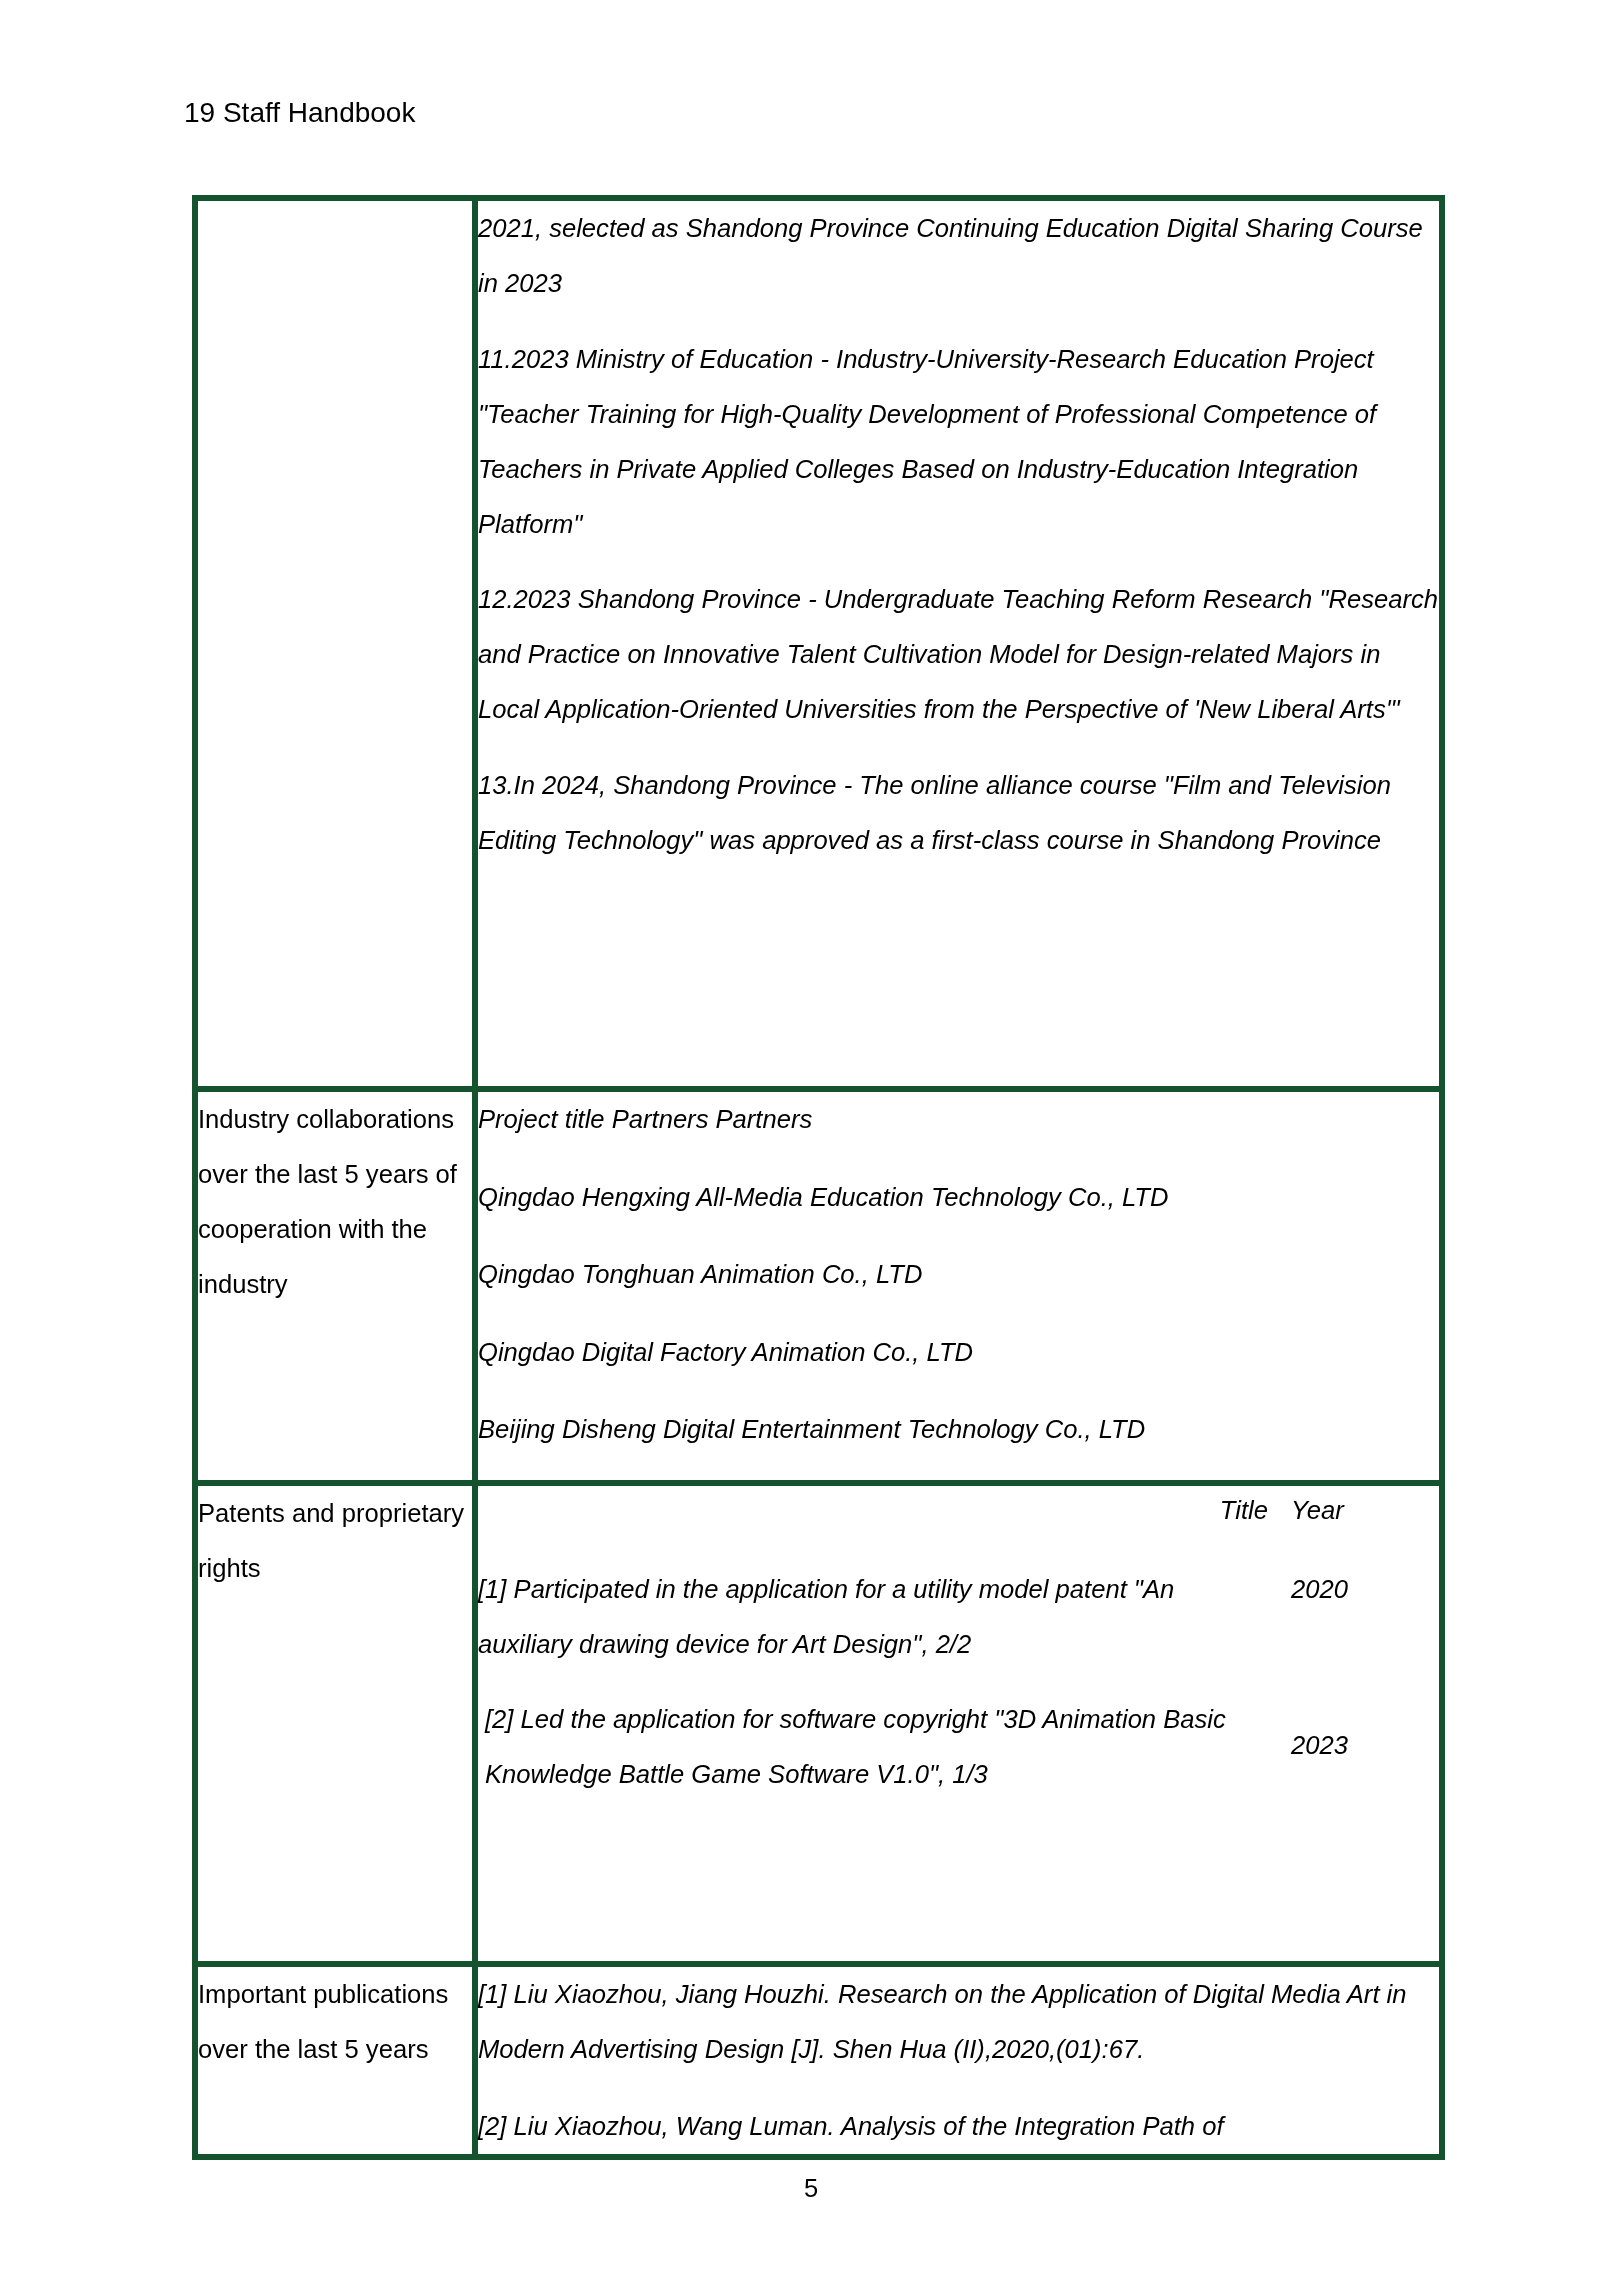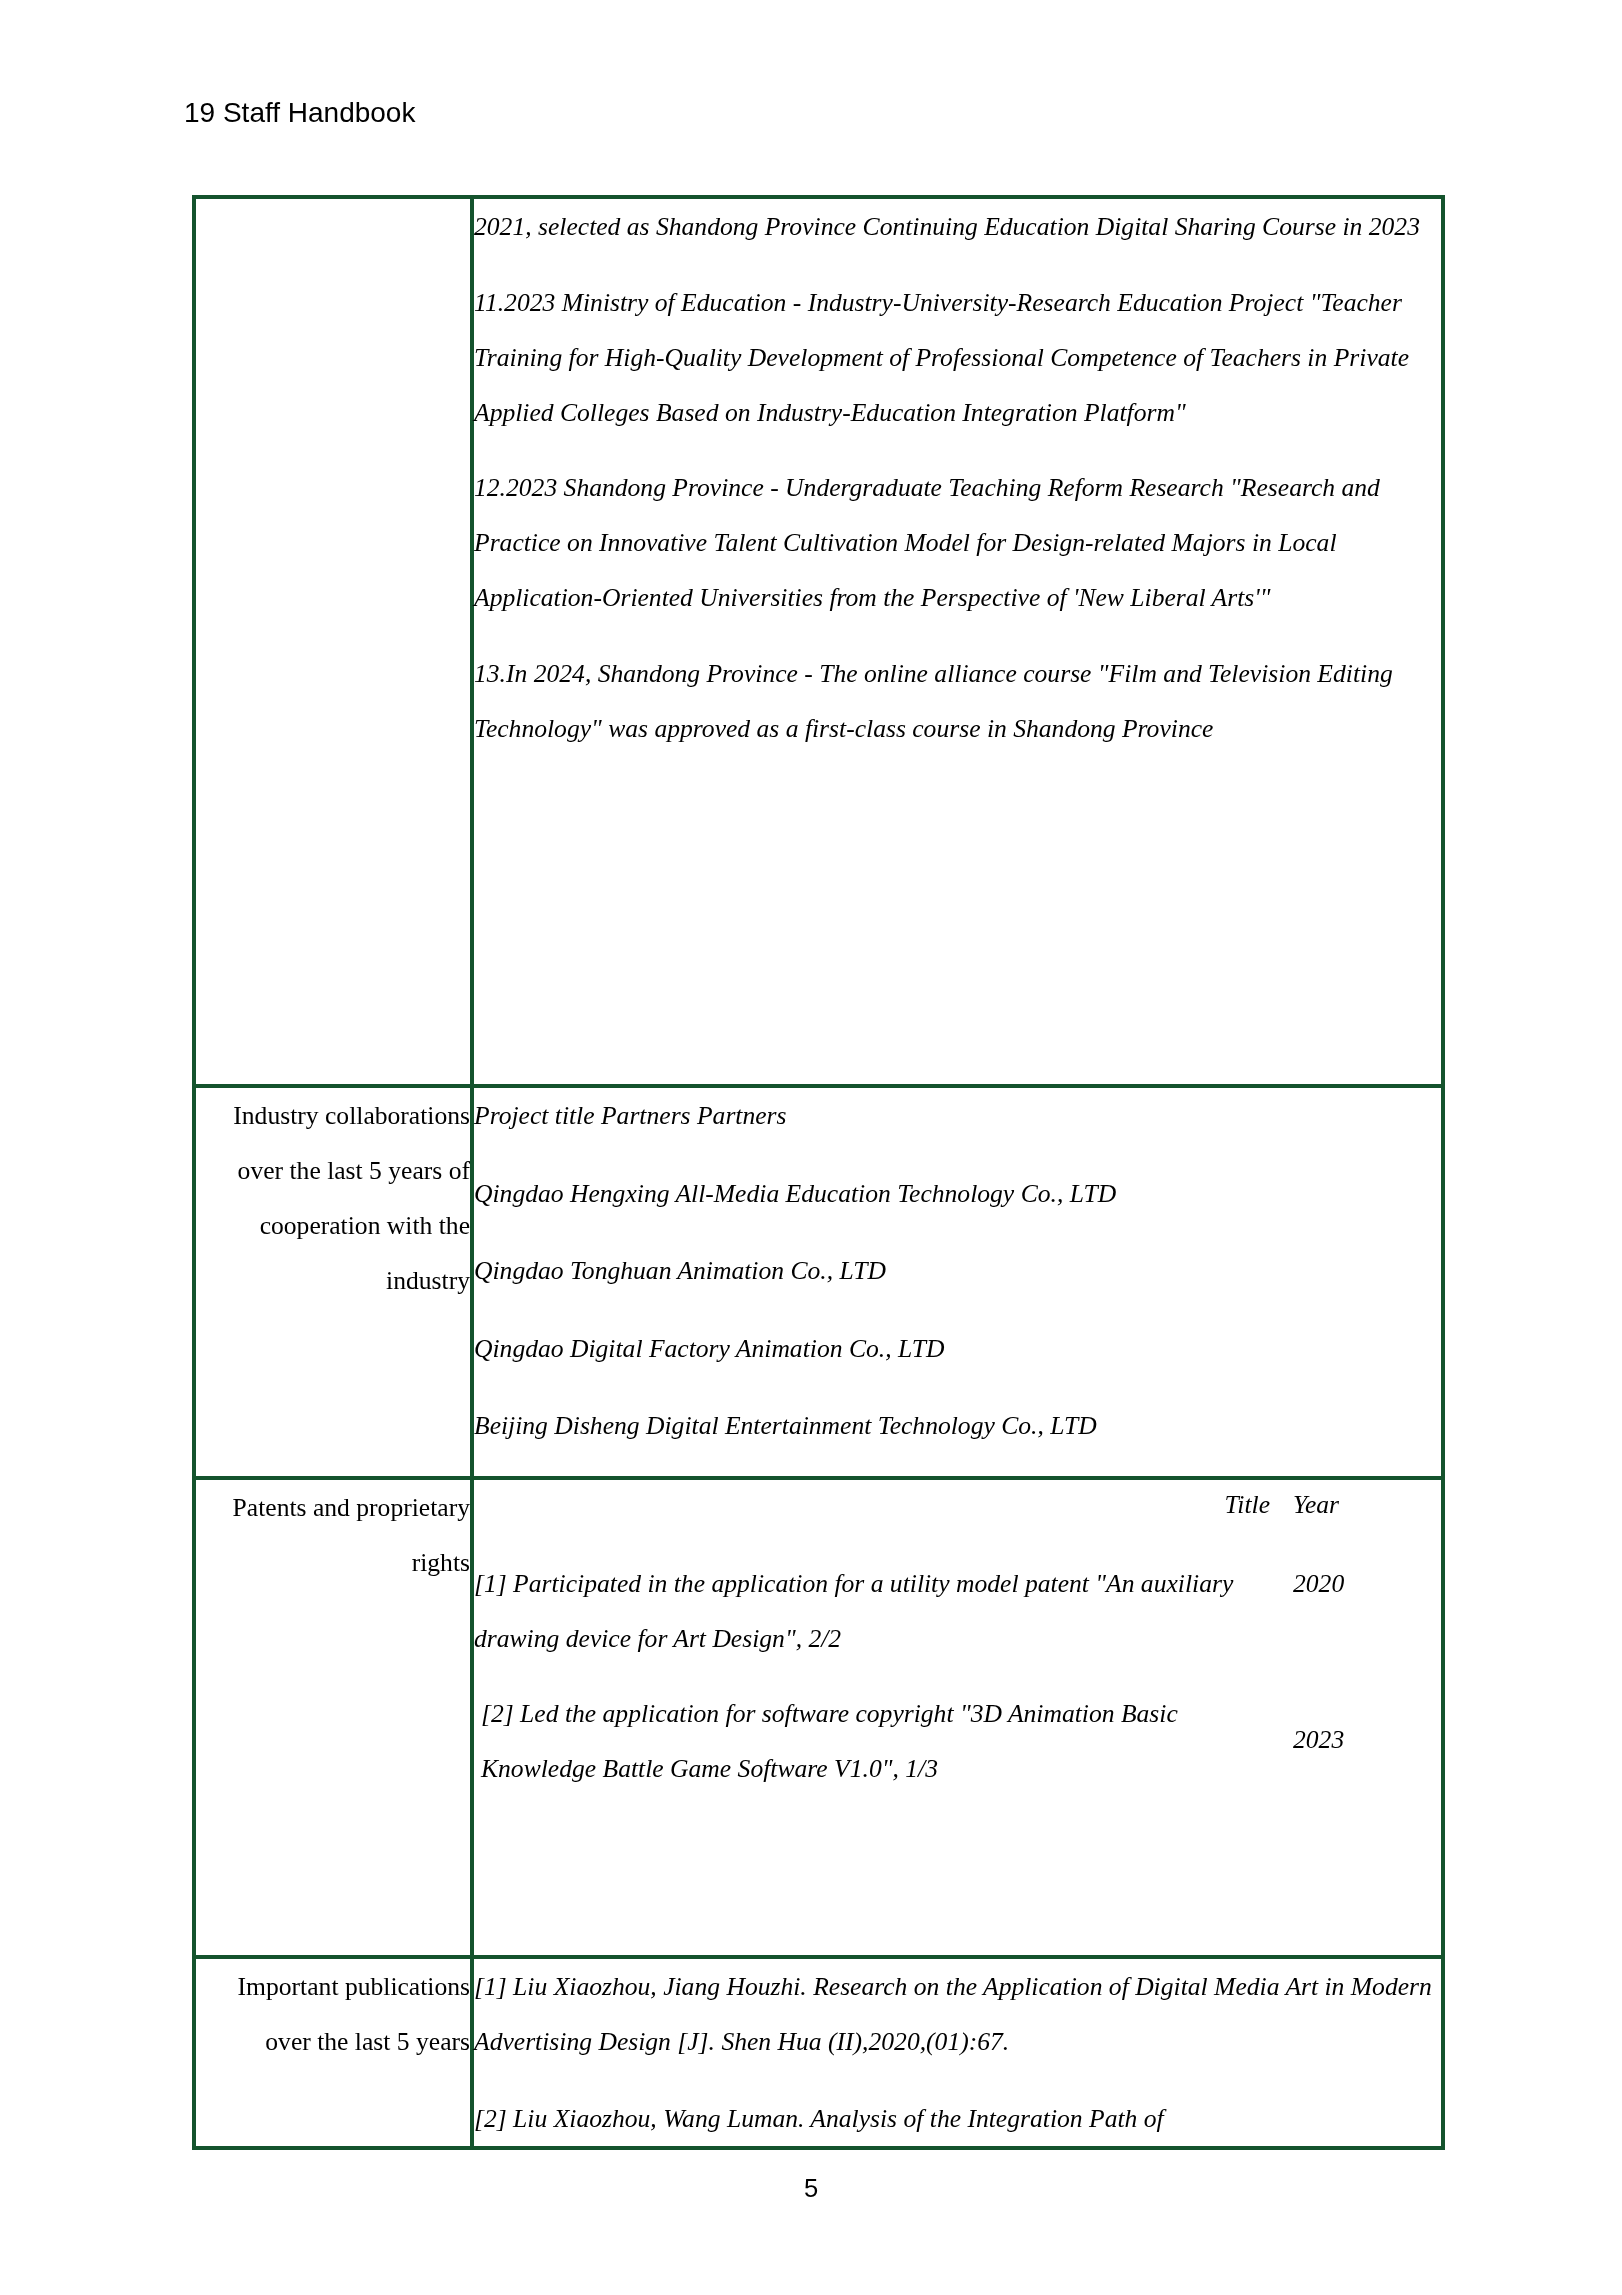--- a/index.html
+++ b/index.html
@@ -2,22 +2,22 @@
 <html style="font-size:8.2px"><head>
 <meta charset="utf-8">
 <style>
   html, body { margin: 0; padding: 0; background: #ffffff; }
   body { width: 1622px; height: 2295px; position: relative; overflow: hidden;
          font-family: "Liberation Sans", "DejaVu Sans", sans-serif; color: #000; }
   .header { position: absolute; left: 184px; top: 97px; font-size: 28px; }
   .page-num { position: absolute; left: 0; width: 1622px; top: 2174px; text-align: center; font-size: 25.6px; }
   table.doc { position: absolute; left: 192px; top: 195px; width: 1253px;
               border-collapse: collapse; table-layout: fixed; }
-  table.doc td { border: 4px solid #14532d; vertical-align: top; padding: 0; font-family: Liberation Serif, serif; }
-  td.label { width: 274px; font-size: 25.6px; line-height: 55px; padding: 0 0 0 15.3px; text-align: right; }
+  table.doc td { border: 6px solid #14532d; vertical-align: top; padding: 0; }
+  td.label { width: 274px; font-size: 25.6px; line-height: 55px; padding: 0 0 0 15.3px; }
   td.content { font-size: 25.6px; font-style: italic; padding: 0 15.3px 0 15.3px; }
   .para { line-height: 55px; margin: 0 0 20.5px 0; }
   .row1 td { height: 885px; }
   .row2 td { height: 385px; }
   .row3 td { height: 475px; }
   .row4 td { height: 187px; }
   .collab-line { line-height: 55px; margin-bottom: 22.5px; }
   .pat-head { display: flex; line-height: 41px; margin-top: 4.1px; }
   .pat-head .t { flex: 1; text-align: right; padding-left: 49px; }
   .pat-head .y { width: 148px; text-align: left; padding-left: 23px; }

